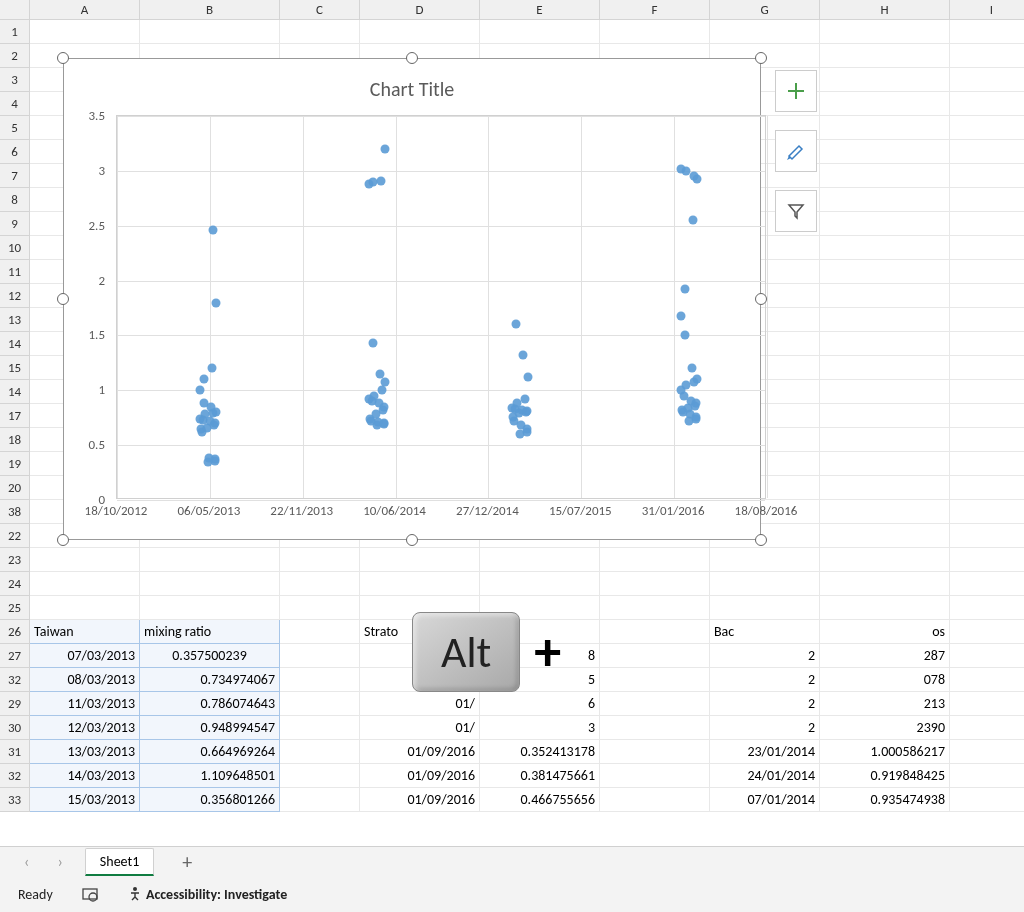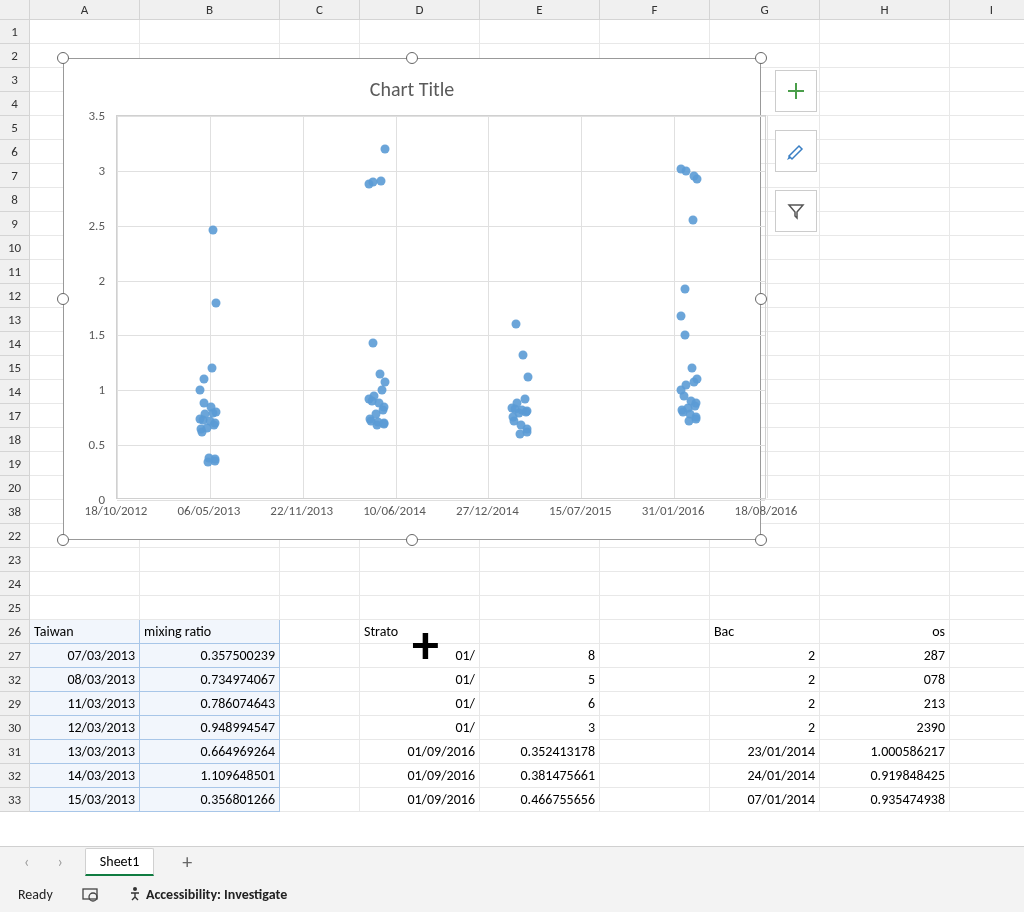--- a/index.html
+++ b/index.html
@@ -377,21 +377,21 @@
         <div class="cell" style="width: 80px;"></div>
         <div class="cell left" style="width: 120px;">Strato</div>
         <div class="cell" style="width: 120px;"></div>
         <div class="cell" style="width: 110px;"></div>
         <div class="cell left" style="width: 110px;">Bac</div>
         <div class="cell" style="width: 130px;">os</div>
         <div class="cell" style="width: 84px;"></div>
       </div>
       <div class="cell-row">
         <div class="cell sel" style="width: 110px;">07/03/2013</div>
-        <div class="cell sel" style="width: 140px;">0.357500239</div>
+        <div class="cell sel" style="width: 140px; text-align: center;">0.357500239</div>
         <div class="cell" style="width: 80px;"></div>
         <div class="cell" style="width: 120px;">01/</div>
         <div class="cell" style="width: 120px;">8</div>
         <div class="cell" style="width: 110px;"></div>
         <div class="cell" style="width: 110px;">2</div>
         <div class="cell" style="width: 130px;">287</div>
         <div class="cell" style="width: 84px;"></div>
       </div>
       <div class="cell-row">
         <div class="cell sel" style="width: 110px;">08/03/2013</div>
@@ -607,20 +607,21 @@
         </svg>
     </div>
     <div class="tool-btn">
       <svg width="20" height="20">
           <path d="M3 4 H17 L11 11 V17 L9 15 V11 Z" fill="none" stroke="#555" stroke-width="1.5"></path>
         </svg>
     </div>
   </div>
 
   <div class="key-overlay">
+    <div class="key-cap">Alt</div>
     <div class="plus-sign">+</div>
   </div>
 </div>
 
 <div class="sheet-tabs">
   <span class="nav-arrow">‹</span>
   <span class="nav-arrow">›</span>
   <span class="sheet-tab">Sheet1</span>
   <span class="new-sheet">+</span>
 </div>

